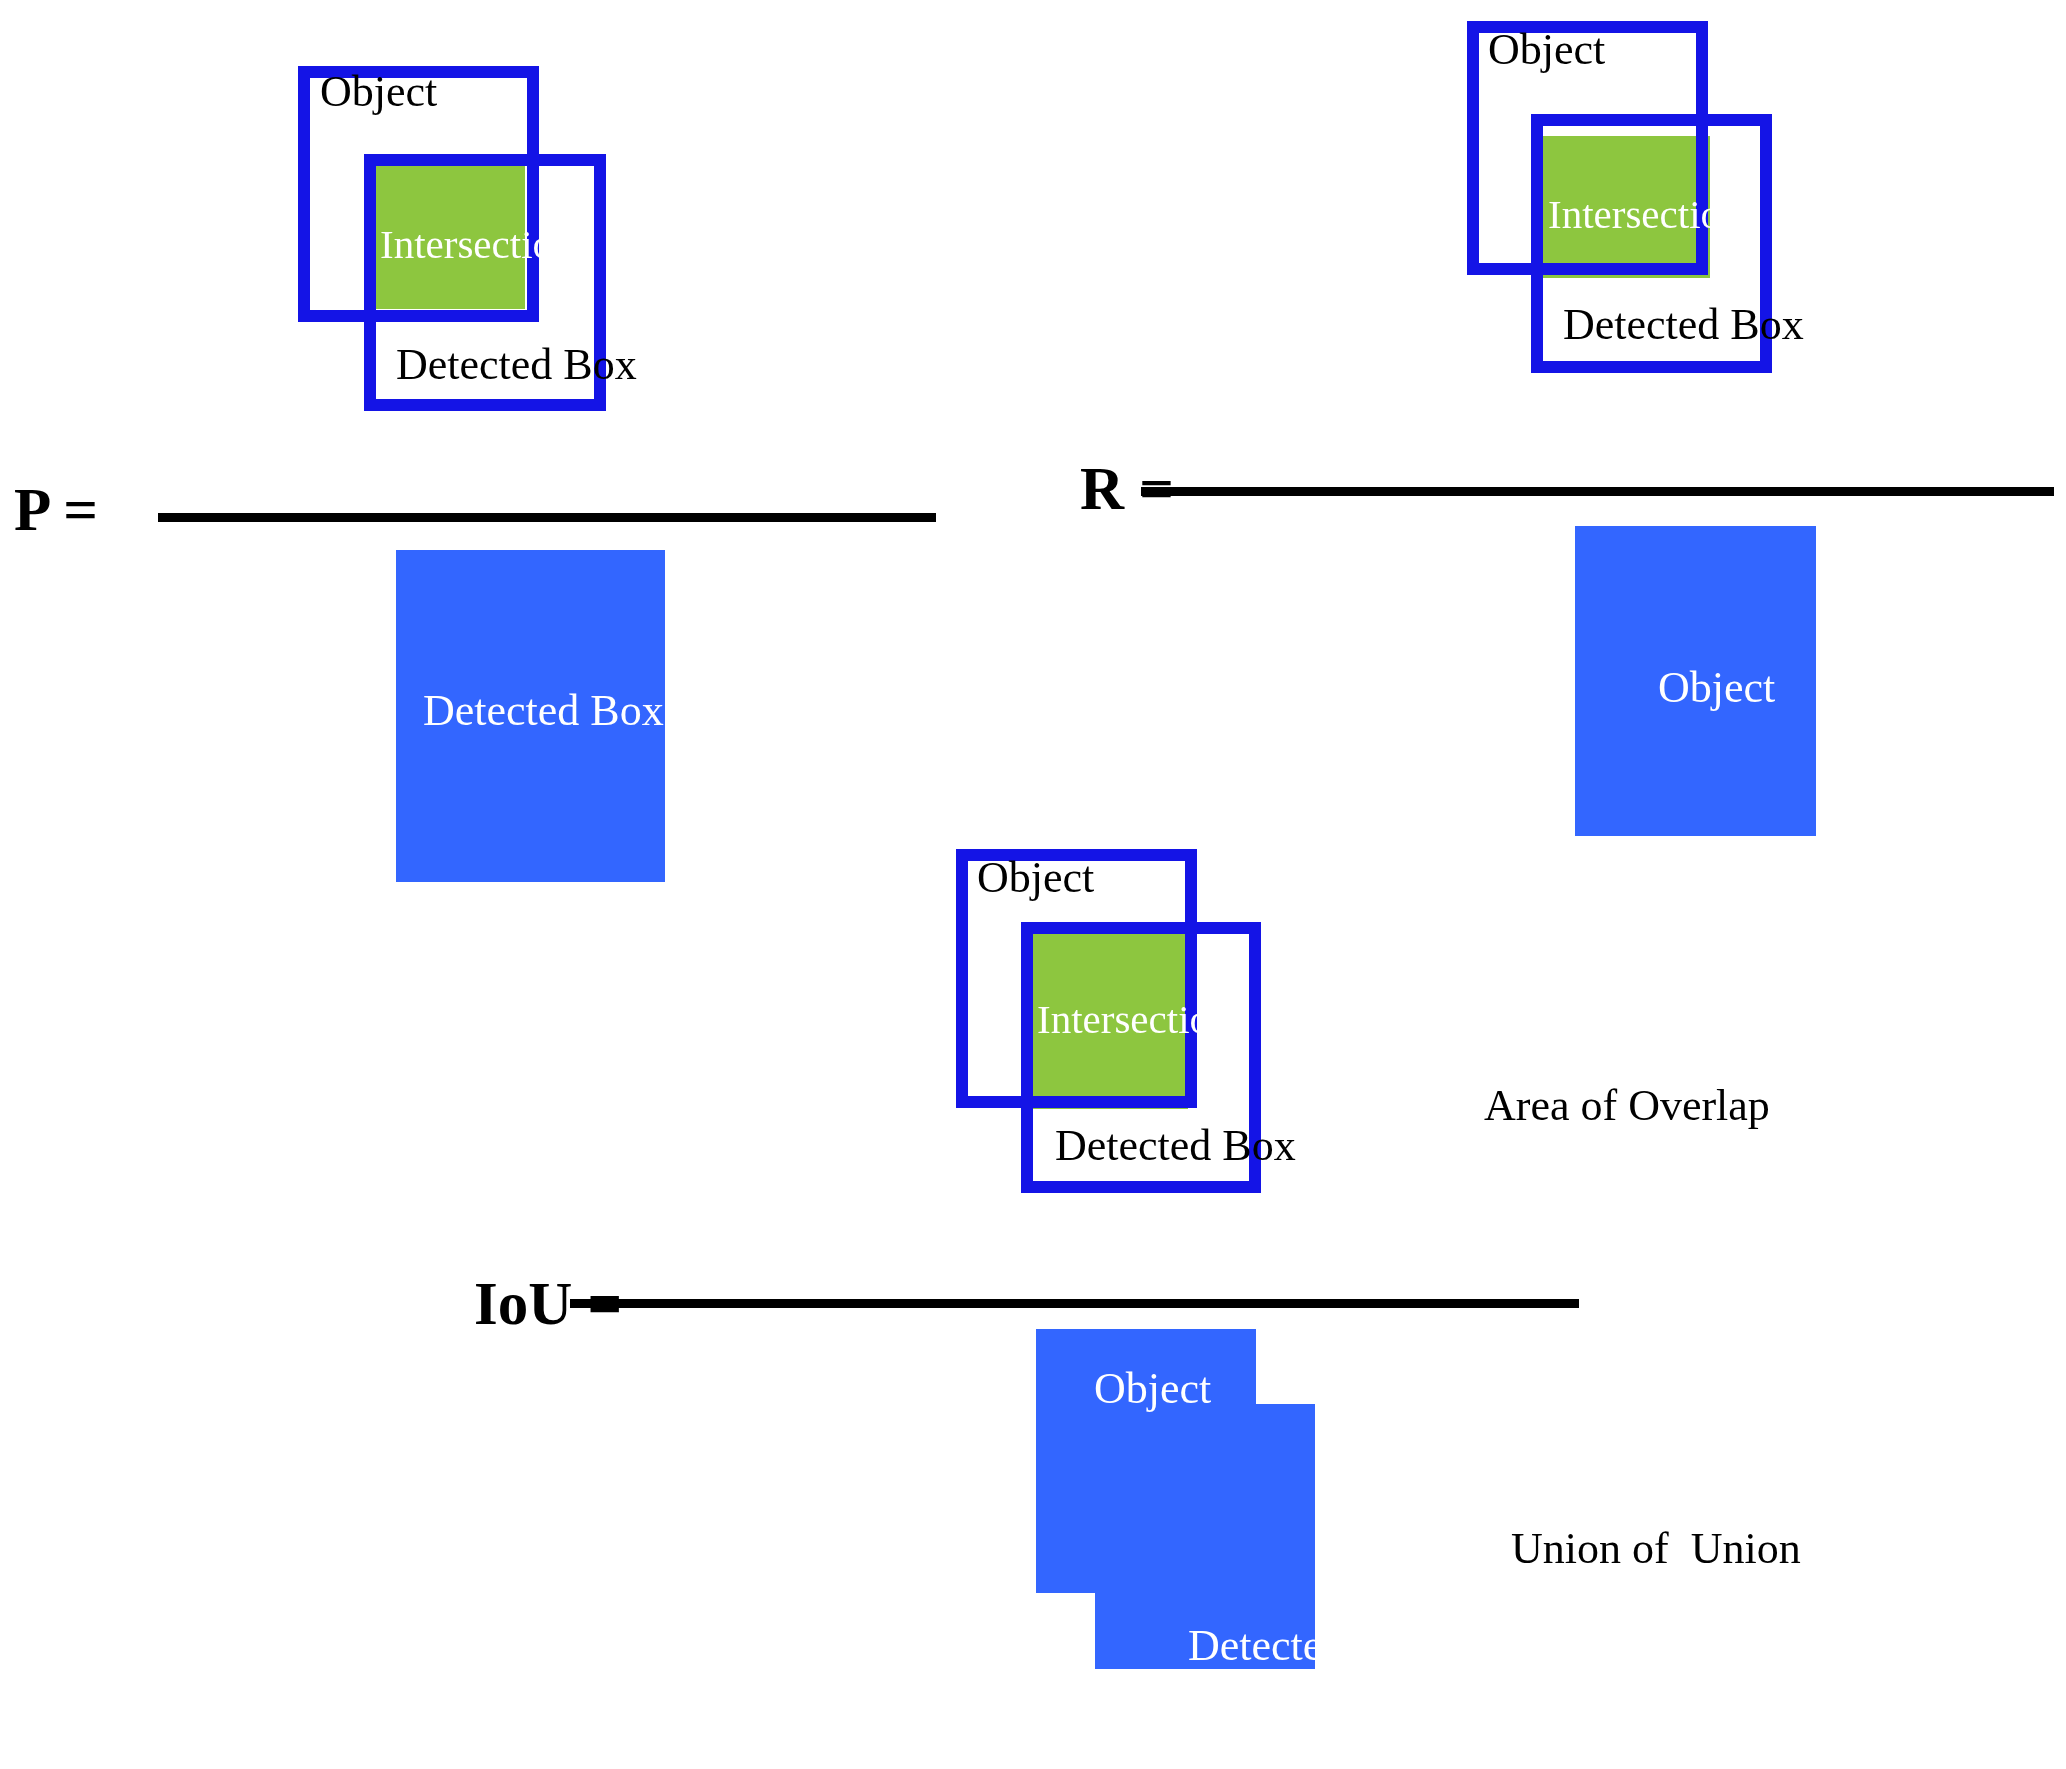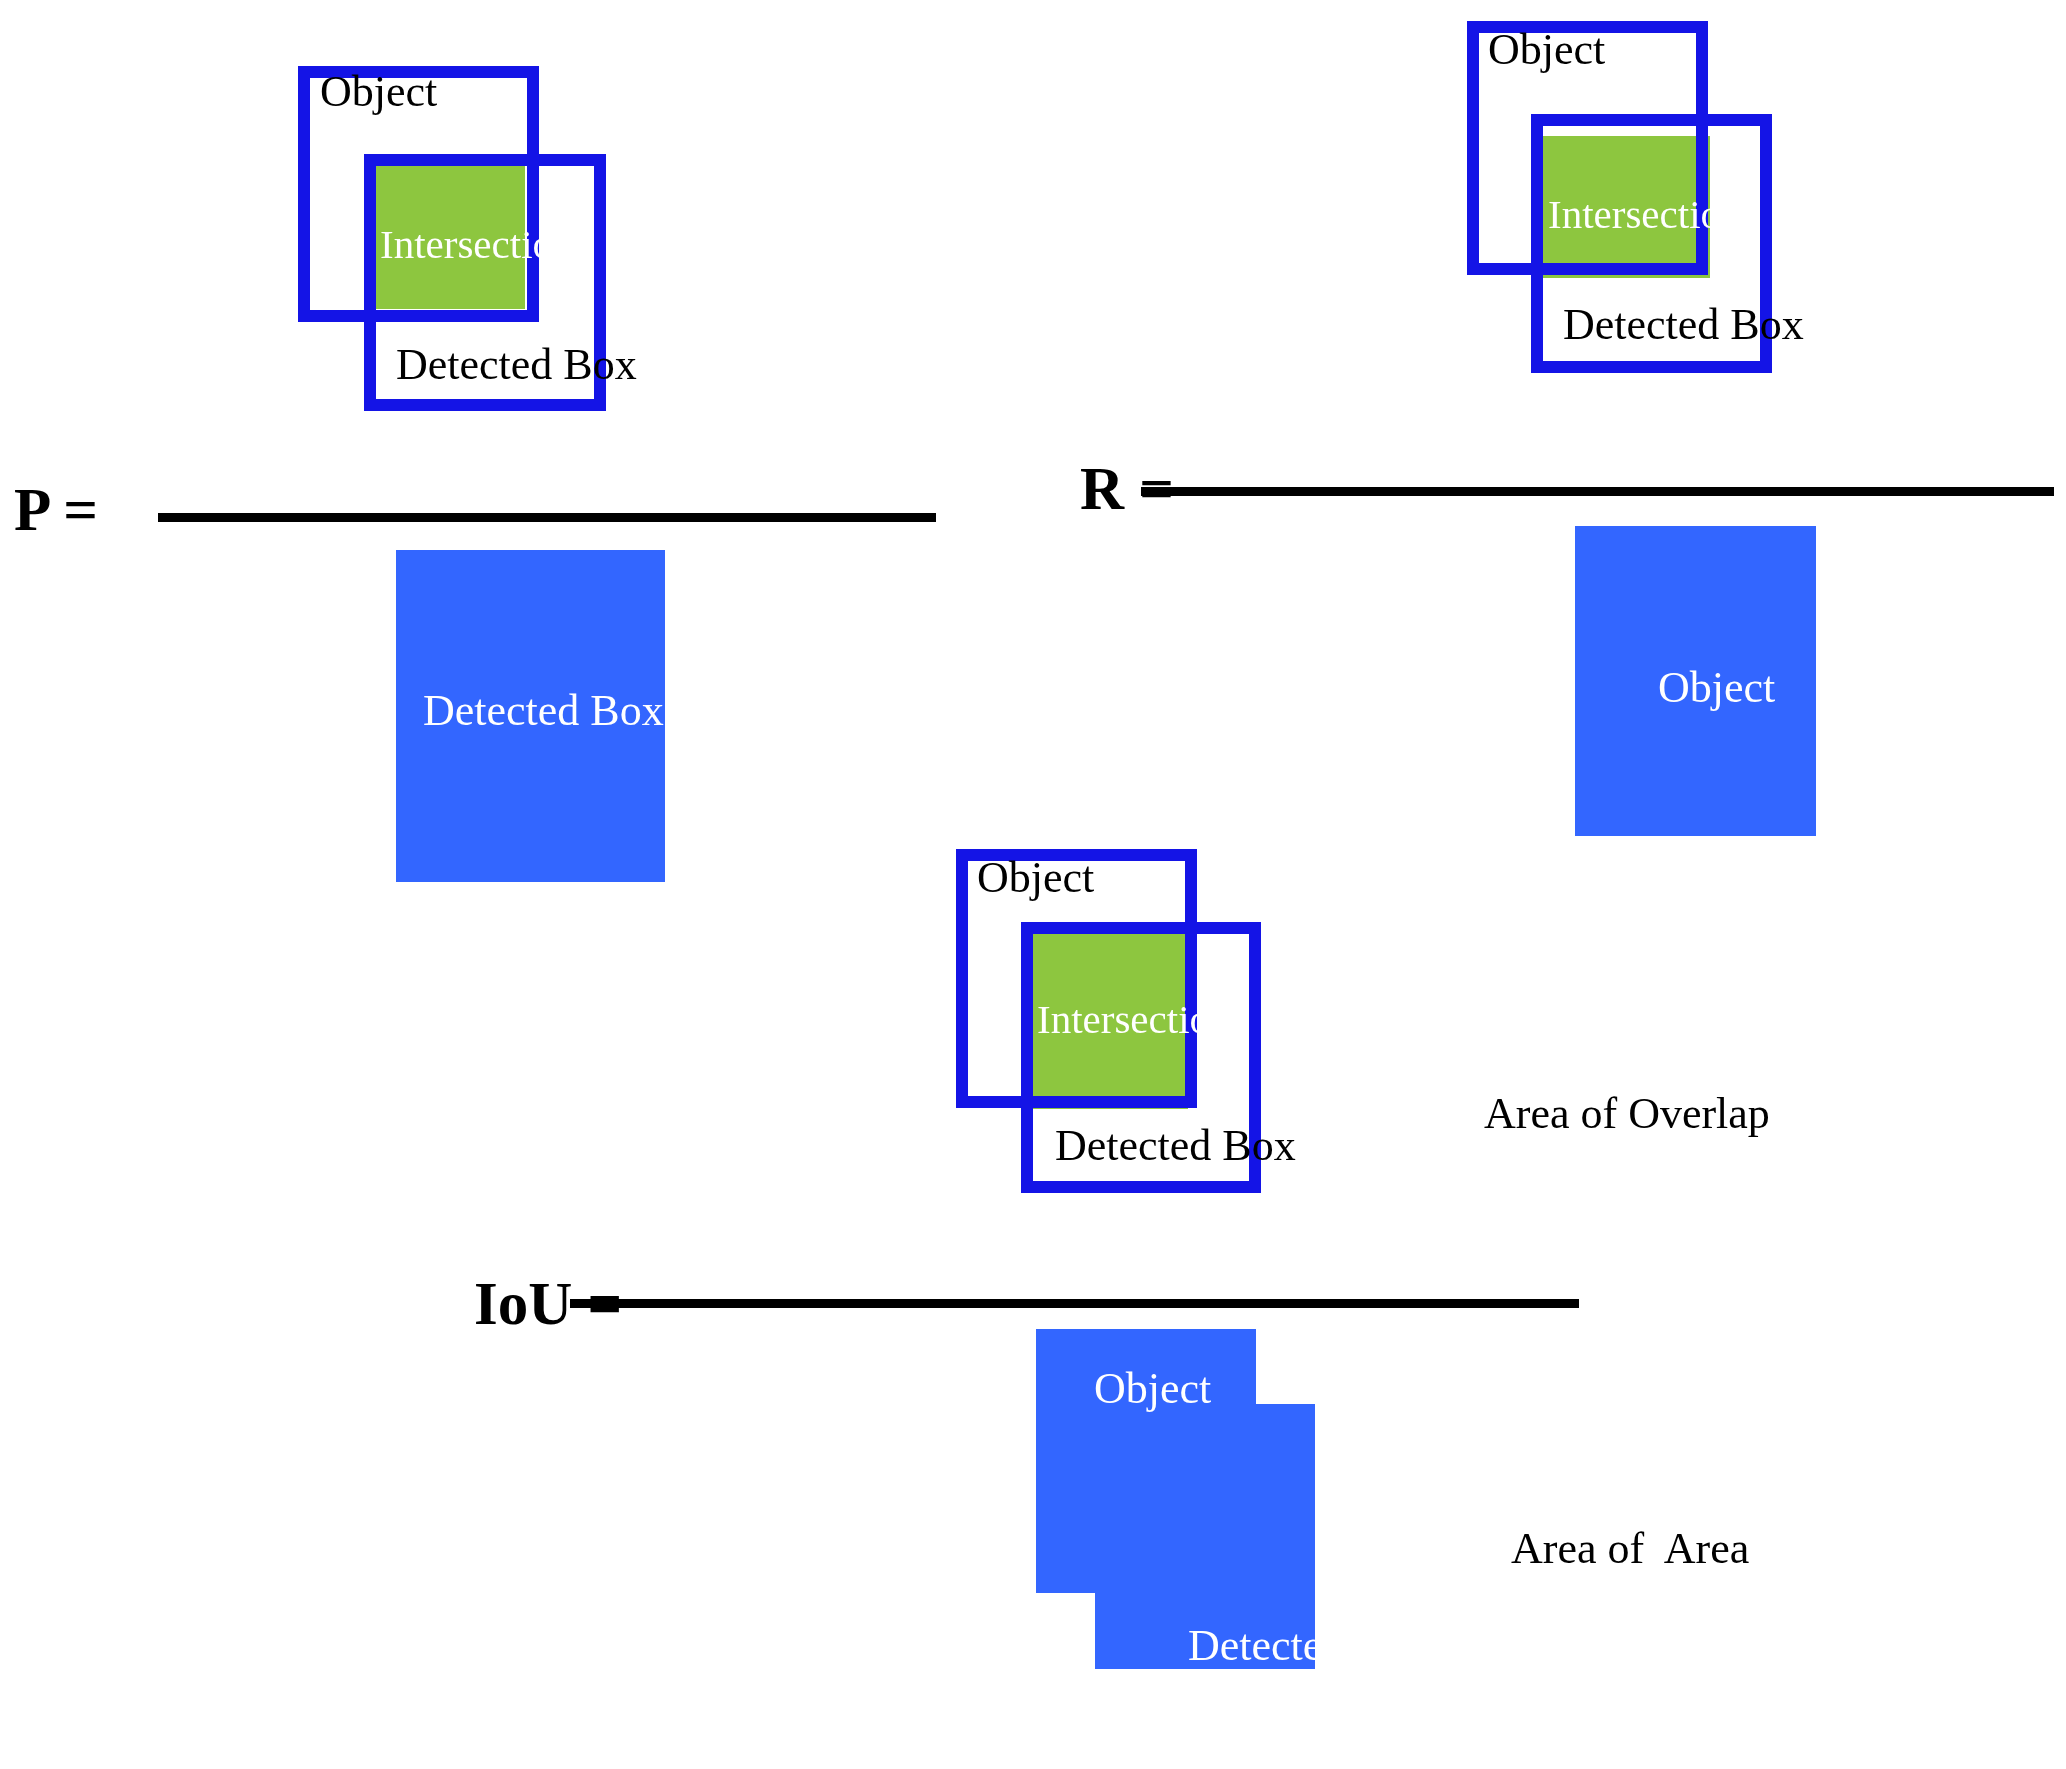--- a/index.html
+++ b/index.html
@@ -133,26 +133,26 @@
     <div class="green-rect layer-green" style="left:1033px; top:934px; width:155px; height:175px;"></div>
 
     <div class="outline-box layer-outline" style="left:1021px; top:922px; width:240px; height:271px;"></div>
 
     <div class="lbl lbl-black t-box layer-text" style="left:977px; top:856px;">Object</div>
 
     <div class="lbl lbl-white t-inter layer-text" style="left:1037px; top:999px;">Intersection</div>
 
     <div class="lbl lbl-black t-box layer-text" style="left:1055px; top:1124px;">Detected Box</div>
 
-    <div class="lbl lbl-black t-area layer-text" style="left:1484px; top:1084px;margin-top:8px;">Area of Overlap</div>
+    <div class="lbl lbl-black t-area layer-text" style="left:1484px; top:1084px;">Area of Overlap</div>
 
     <div class="fill-rect layer-fill" style="left:1036px; top:1329px; width:220px; height:264px;"></div>
     <div class="fill-rect layer-fill" style="left:1095px; top:1404px; width:220px; height:265px;"></div>
 
     <div class="lbl lbl-white t-big layer-text" style="left:1094px; top:1367px;">Object</div>
 
     <div class="lbl lbl-white t-big layer-text" style="left:1188px; top:1624px;">Detected Box</div>
 
-    <div class="lbl lbl-black t-area layer-text" style="left:1511px; top:1527px;">Area of  Area</div>
+    <div class="lbl lbl-black t-area layer-text" style="left:1511px; top:1527px;">Union of  Union</div>
   </div>
 
 </div>
 
 
 </body></html>

